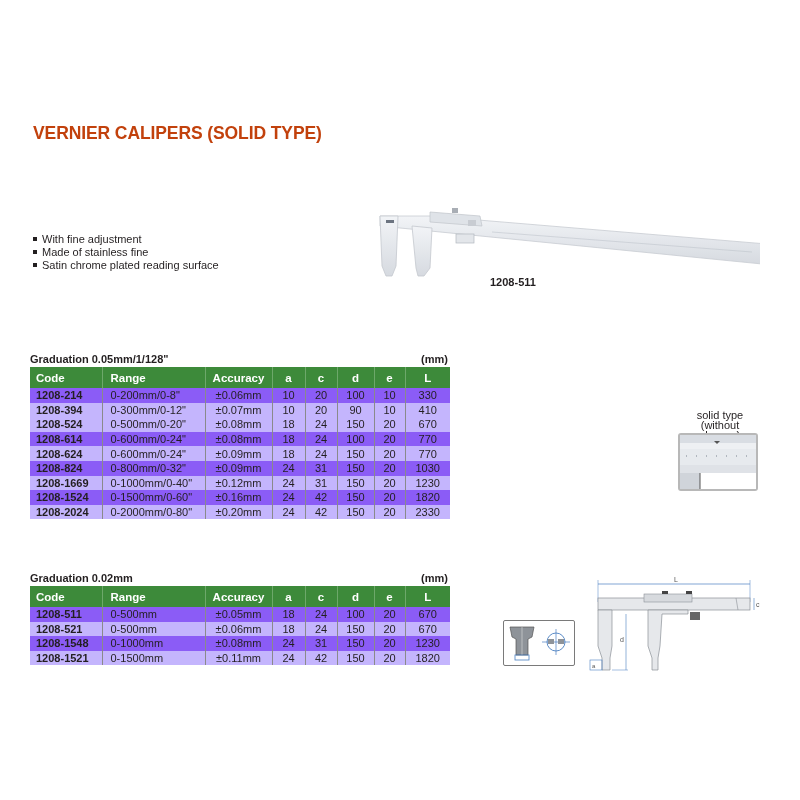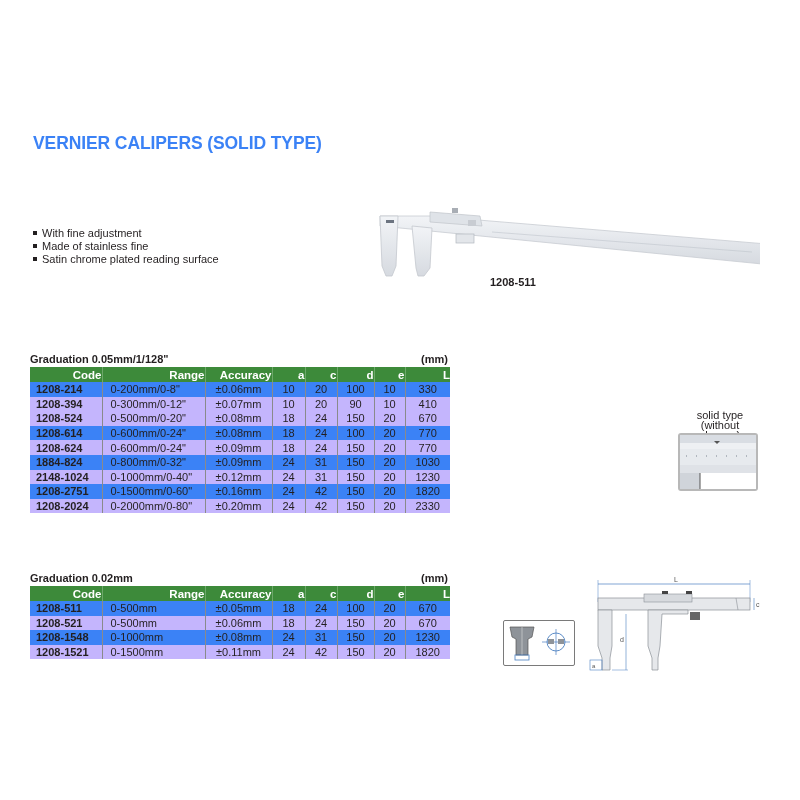--- a/index.html
+++ b/index.html
@@ -1,37 +1,37 @@
 <!DOCTYPE html>
 <html><head>
 <meta charset="utf-8">
 <style>
   html, body { margin: 0; padding: 0; }
   body {
     width: 800px; height: 800px; background: #ffffff; position: relative; overflow: hidden;
     font-family: "Liberation Sans", sans-serif; color: #231f20;
   }
   .abs { position: absolute; }
-  .title { left: 33px; top: 133px; font-size: 17.5px; font-weight: bold; letter-spacing: -0.1px; color: #3b82f6; }
-  .features { left: 32px; top: 227px; margin: 0; padding: 0; list-style: none; font-size: 11px; line-height: 13px; color: #231f20; }
+  .title { left: 33px; top: 123px; font-size: 17.5px; font-weight: bold; letter-spacing: -0.1px; color: #c2410c; }
+  .features { left: 32px; top: 233px; margin: 0; padding: 0; list-style: none; font-size: 11px; line-height: 13px; color: #231f20; }
   .features li { position: relative; padding-left: 10px; }
   .features li::before { content: ""; position: absolute; left: 1px; top: 4px; width: 4px; height: 4px; background: #231f20; }
 
   .product-photo { left: 372px; top: 204px; width: 388px; height: 78px; }
   .photo-caption { left: 490px; top: 276px; font-size: 11px; font-weight: bold; color: #231f20; }
 
   .spec-block { left: 30px; width: 420px; }
   .spec-head { position: relative; height: 14px; font-size: 11px; font-weight: bold; }
   .spec-head .unit { position: absolute; right: 2px; top: 0; }
   table.spec { border-collapse: collapse; width: 420px; table-layout: fixed; font-size: 11px; }
-  table.spec th { background: #3d8a3a; color: #ffffff; font-weight: bold; height: 15px; padding: 0 0 0 0; font-size: 11.5px; border-right: 1px solid #6da86a; text-align: right; }
+  table.spec th { background: #3d8a3a; color: #ffffff; font-weight: bold; height: 21px; padding: 0 0 0 0; font-size: 11.5px; border-right: 1px solid #6da86a; }
   table.spec th:last-child { border-right: none; }
   table.spec td { height: 14.6px; padding: 0; line-height: 14px; border-right: 1px solid #8a8a8a; color: #231f20; }
   table.spec td:last-child { border-right: none; }
-  table.spec tr.odd td { background: #3b82f6; }
+  table.spec tr.odd td { background: #8b5cf6; }
   table.spec tr.even td { background: #c4b5fd; }
   .c-code { text-align: left; padding-left: 6px !important; font-weight: bold; }
   th.c-code { padding-left: 6px !important; text-align: left; }
   .c-range { text-align: left; padding-left: 8px !important; }
   th.c-range { text-align: left; padding-left: 8px !important; }
   .c-num { text-align: center; }
 
   .inset-label { left: 680px; top: 410px; width: 80px; text-align: center; font-size: 11px; line-height: 10px; color: #231f20; }
   .inset-box { left: 678px; top: 433px; width: 76px; height: 54px; border: 2px solid #b8b8b8; border-radius: 3px; background: #eef0f3; }
   .section-box { left: 503px; top: 620px; width: 70px; height: 44px; border: 1.5px solid #7a7a7a; border-radius: 2px; background: #fff; }
@@ -149,41 +149,41 @@
           <td class="c-code">1208-624</td>
           <td class="c-range">0-600mm/0-24"</td>
           <td class="c-num">±0.09mm</td>
           <td class="c-num">18</td>
           <td class="c-num">24</td>
           <td class="c-num">150</td>
           <td class="c-num">20</td>
           <td class="c-num">770</td>
         </tr>
         <tr class="odd">
-          <td class="c-code">1884-824</td>
+          <td class="c-code">1208-824</td>
           <td class="c-range">0-800mm/0-32"</td>
           <td class="c-num">±0.09mm</td>
           <td class="c-num">24</td>
           <td class="c-num">31</td>
           <td class="c-num">150</td>
           <td class="c-num">20</td>
           <td class="c-num">1030</td>
         </tr>
         <tr class="even">
-          <td class="c-code">2148-1024</td>
+          <td class="c-code">1208-1669</td>
           <td class="c-range">0-1000mm/0-40"</td>
           <td class="c-num">±0.12mm</td>
           <td class="c-num">24</td>
           <td class="c-num">31</td>
           <td class="c-num">150</td>
           <td class="c-num">20</td>
           <td class="c-num">1230</td>
         </tr>
         <tr class="odd">
-          <td class="c-code">1208-2751</td>
+          <td class="c-code">1208-1524</td>
           <td class="c-range">0-1500mm/0-60"</td>
           <td class="c-num">±0.16mm</td>
           <td class="c-num">24</td>
           <td class="c-num">42</td>
           <td class="c-num">150</td>
           <td class="c-num">20</td>
           <td class="c-num">1820</td>
         </tr>
         <tr class="even">
           <td class="c-code">1208-2024</td>

